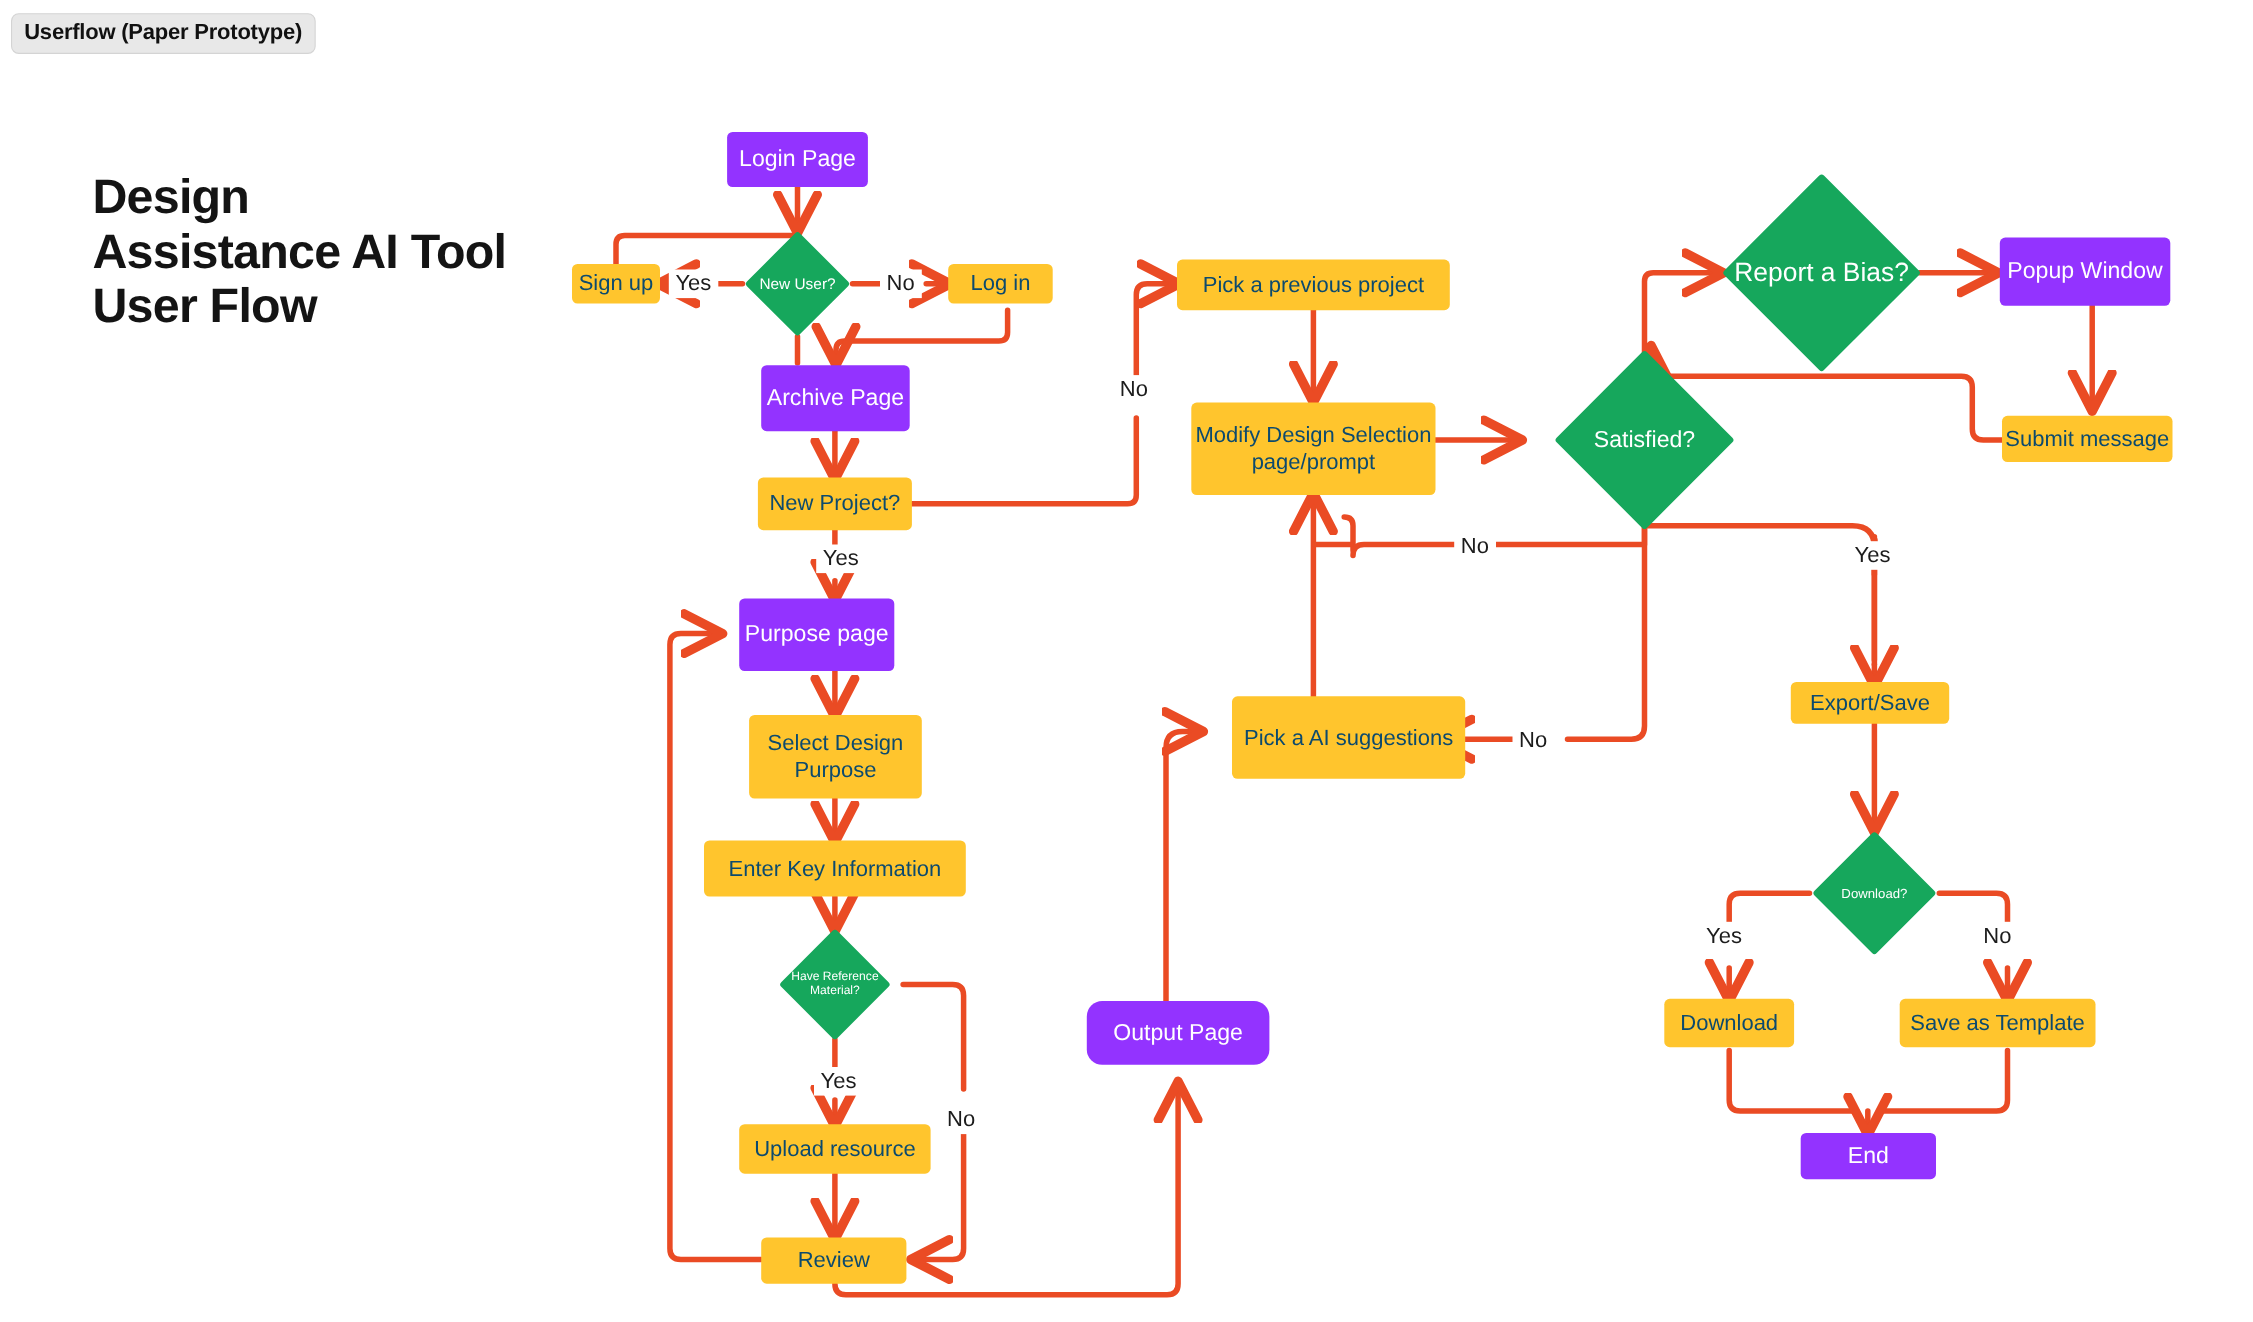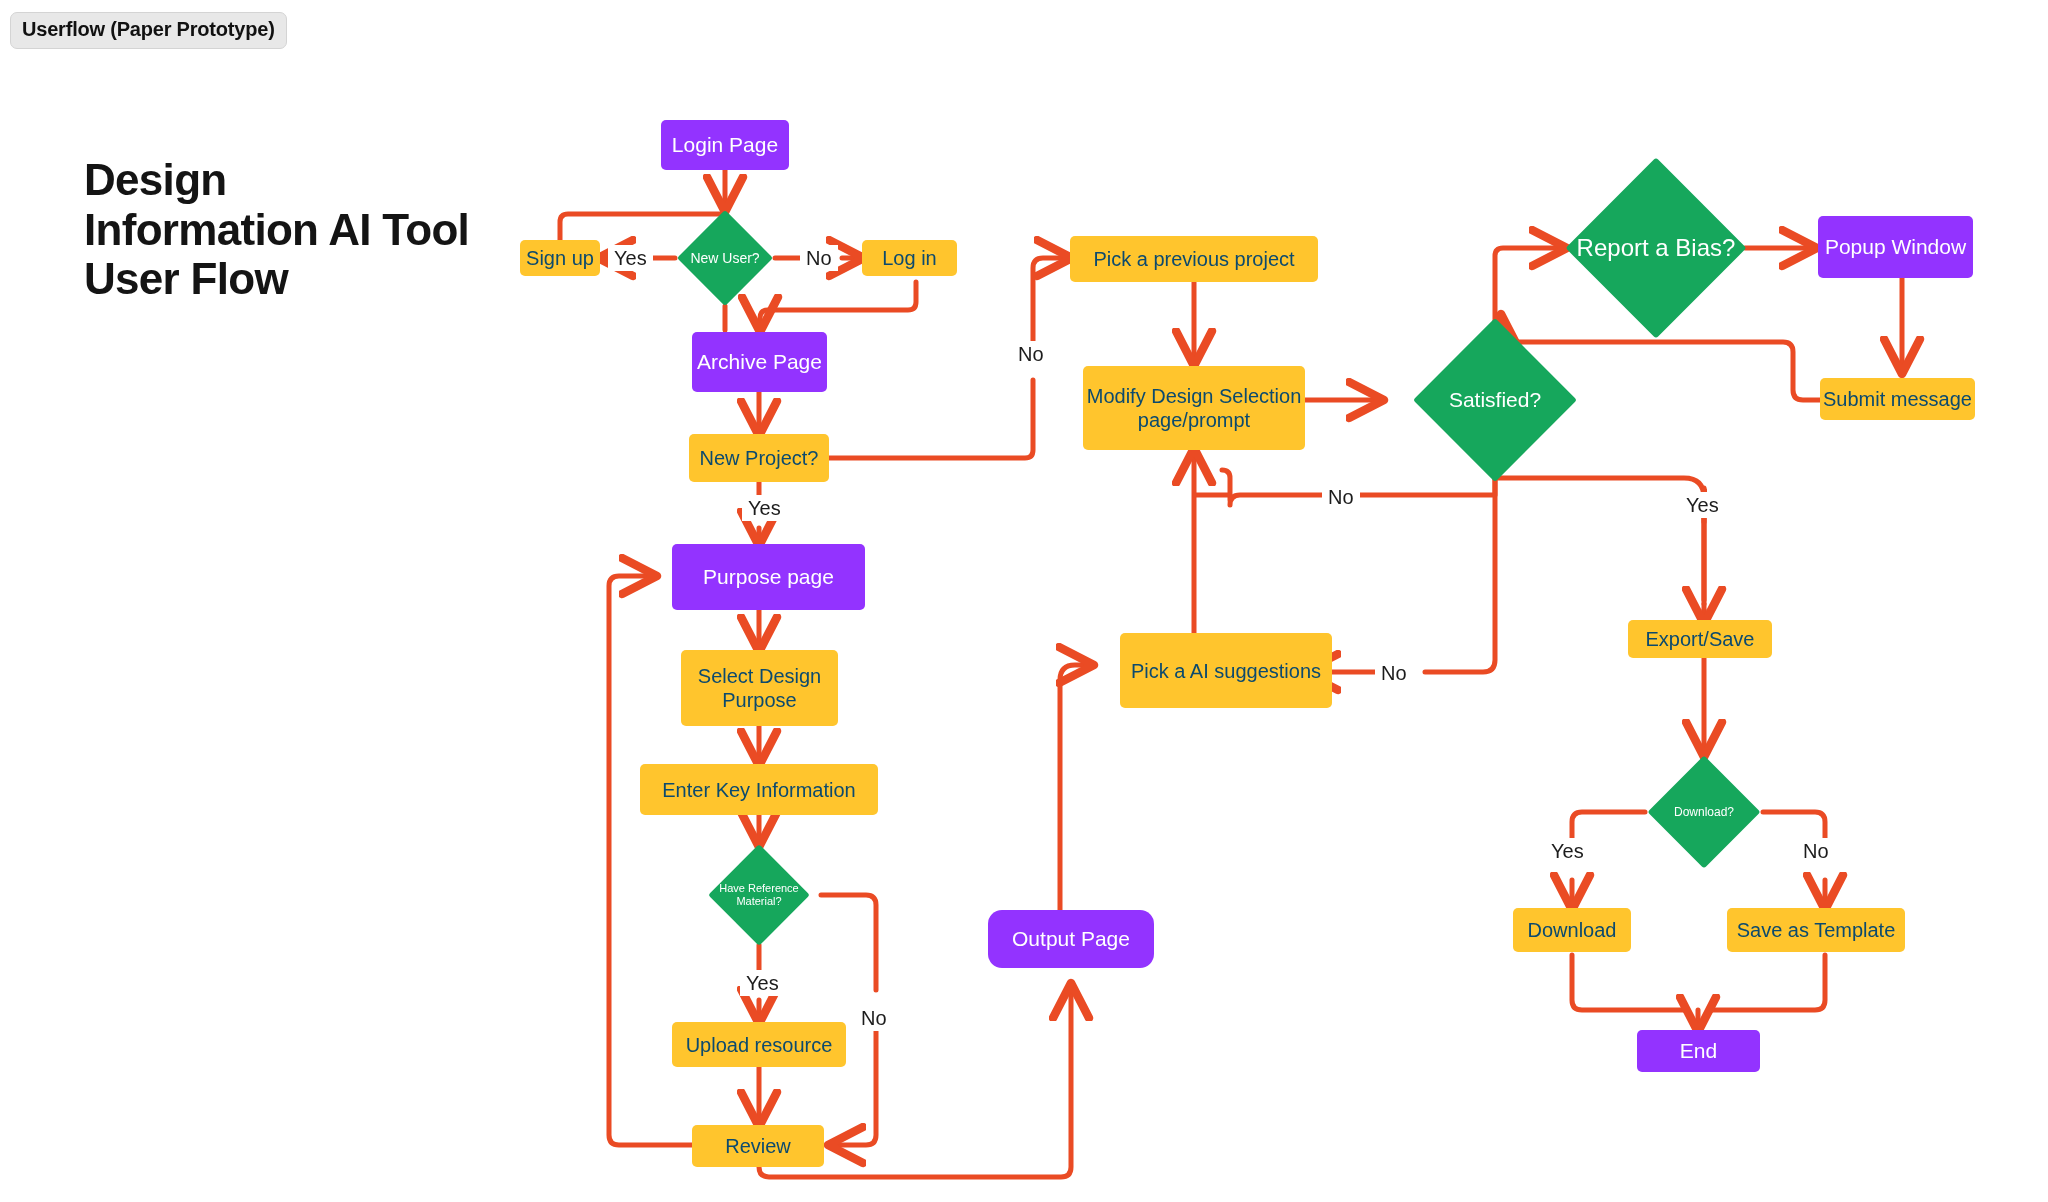--- a/index.html
+++ b/index.html
@@ -187,21 +187,21 @@
 </style>
 </head>
 <body>
 
 <div id="canvas">
 
   <div class="frame-chip">Userflow (Paper Prototype)</div>
 
   <div class="flow-title">
     <span>Design</span>
-    <span>Information AI Tool</span>
+    <span>Assistance AI Tool</span>
     <span>User Flow</span>
   </div>
 
 
   <svg id="edges" viewBox="0 0 2048 1202" width="2048" height="1202">
     <defs>
       <marker id="ah" markerWidth="9" markerHeight="9" refX="7.2" refY="4.5" orient="auto" markerUnits="strokeWidth">
         <path d="M0.6,0.9 L7.6,4.5 L0.6,8.1" fill="none" stroke="#ea4b24" stroke-width="1.7" stroke-linecap="round" stroke-linejoin="round"></path>
       </marker>
     </defs>
@@ -330,21 +330,21 @@
   </div>
 
   <div class="node action" style="left:1070px; top:236px; width:248px; height:46px;">
     <span>Pick a previous project</span>
   </div>
 
   <div class="node action" style="left:1083px; top:366px; width:222px; height:84px;">
     <span>Modify Design Selection page/prompt</span>
   </div>
 
-  <div class="node page" style="left:672px; top:544px; width:193px; height:66px;">
+  <div class="node page" style="left:672px; top:544px; width:141px; height:66px;">
     <span>Purpose page</span>
   </div>
 
   <div class="node action" style="left:681px; top:650px; width:157px; height:76px;">
     <span>Select Design Purpose</span>
   </div>
 
   <div class="node action" style="left:640px; top:764px; width:238px; height:51px;">
     <span>Enter Key Information</span>
   </div>

